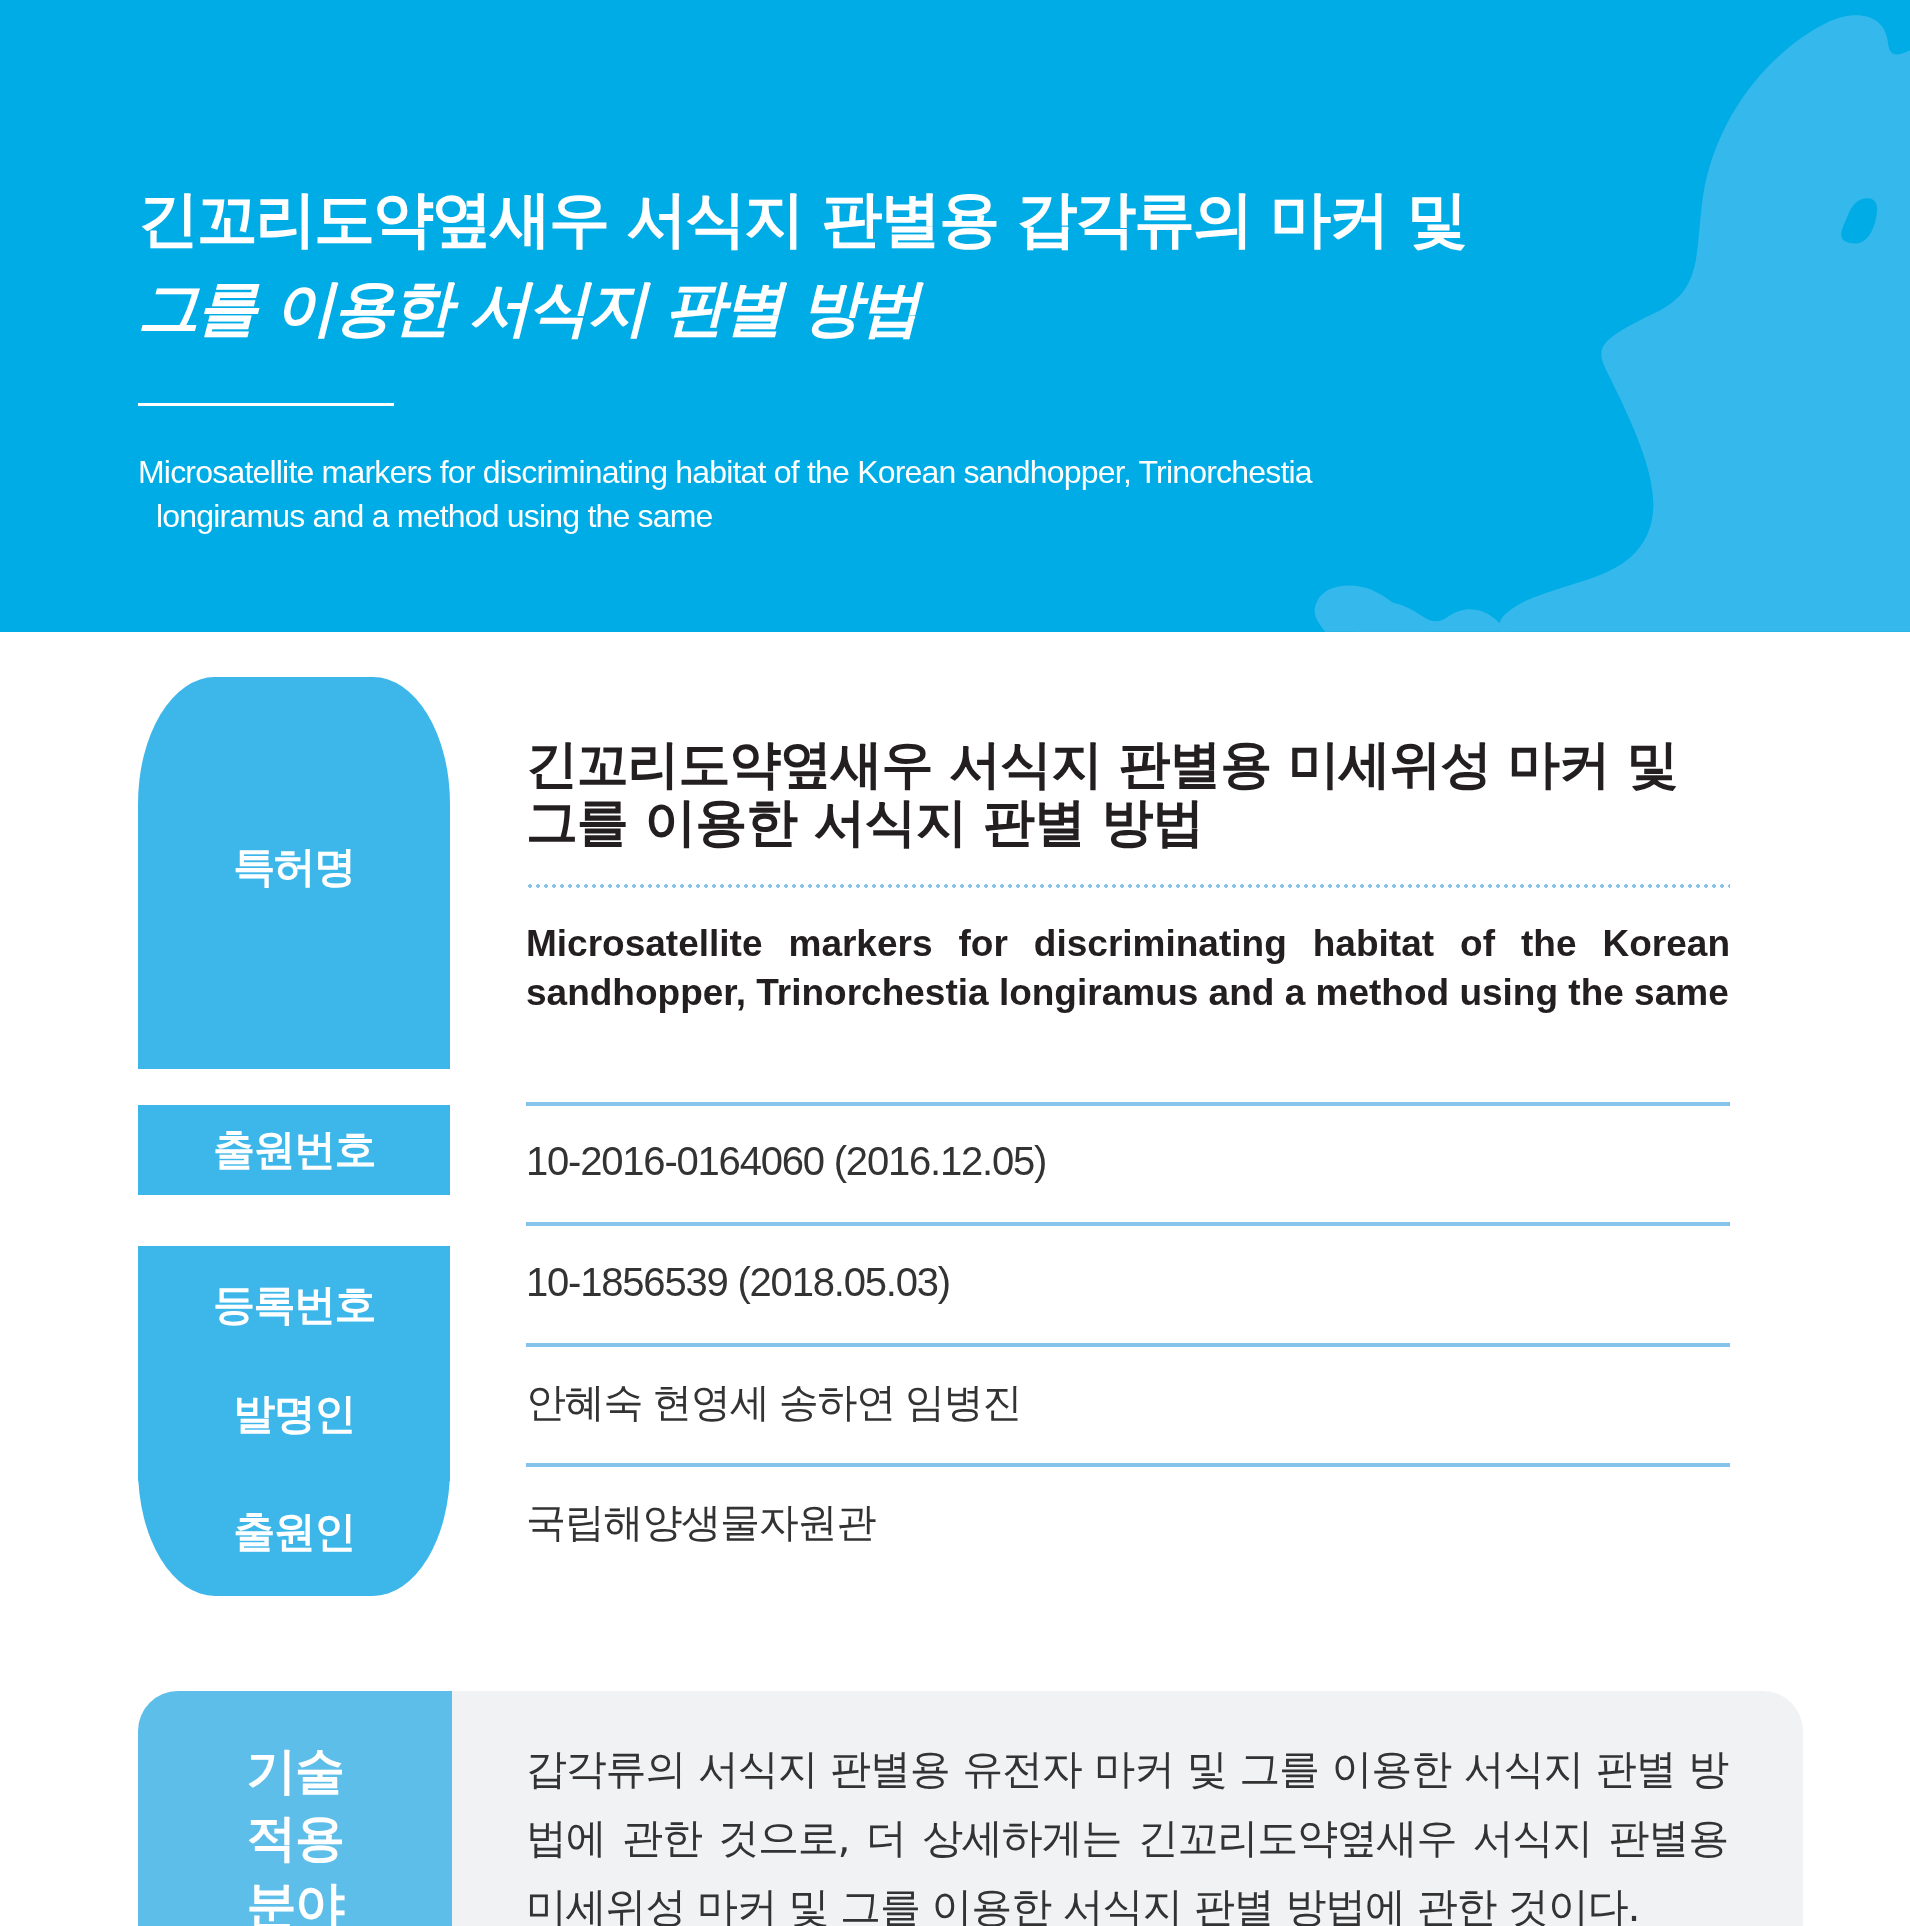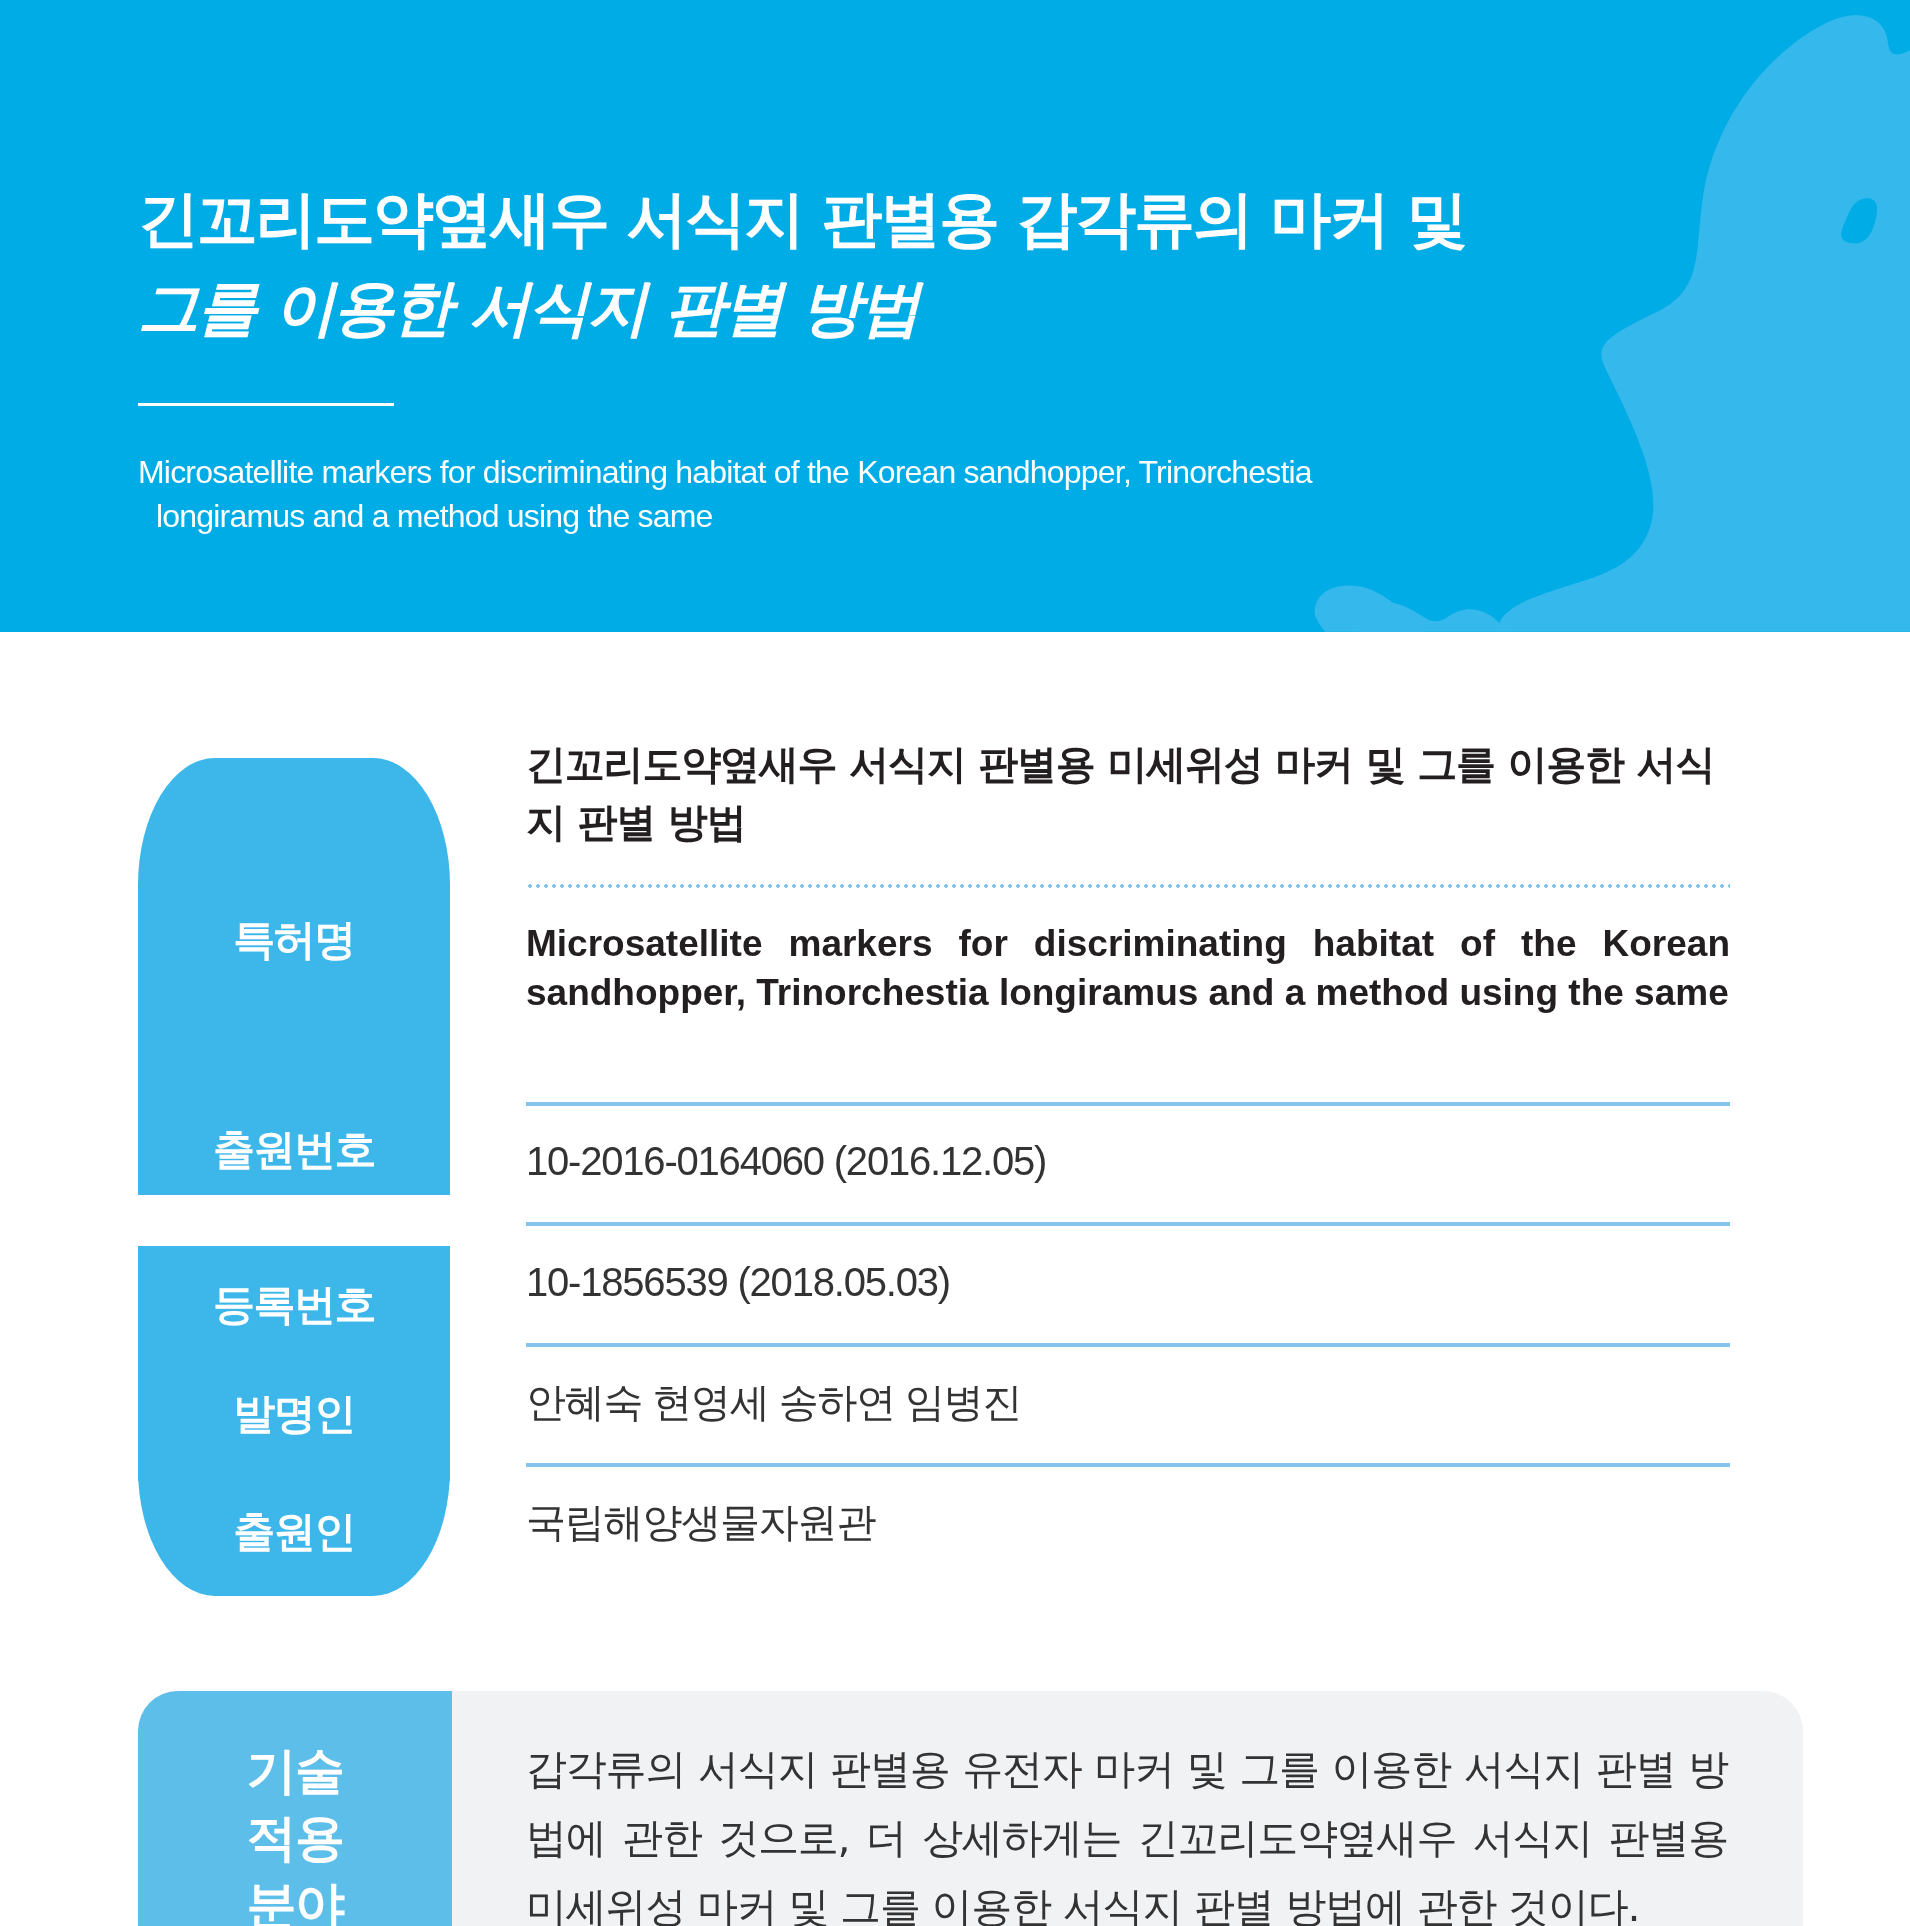--- a/index.html
+++ b/index.html
@@ -18,21 +18,21 @@
 
   
   .label-cell { position:absolute; left:138px; width:312px; background:#3DB7E9; color:#ffffff;
                 font-weight:bold; font-size:42px; display:flex; align-items:center; justify-content:center;
                 letter-spacing:-1.5px; }
   .value-text { position:absolute; left:526px; color:#333333; white-space:nowrap; line-height:1; }
   .row-line { position:absolute; left:526px; width:1204px; height:3.9px; background:#85C3EA; }
   #dotted-line { left:526px; top:884px; width:1204px; height:3.9px;
                  background-image: radial-gradient(circle, #85C3EA 1.7px, transparent 1.9px);
                  background-size:8px 3.9px; background-repeat:repeat-x; }
-  .patent-name-ko { font-weight:bold; font-size:40px; color:#231F20; letter-spacing:-1.2px; line-height:58px; white-space:normal; width:1204px; }
+  .patent-name-ko { font-weight:bold; font-size:52px; color:#231F20; letter-spacing:-1.2px; line-height:58px; white-space:normal; width:1204px; }
   .patent-name-en { font-weight:bold; font-size:37px; color:#231F20; line-height:49px; white-space:normal; width:1204px;
                     font-family:"Liberation Sans",sans-serif; text-align:justify; }
   .value-plain { font-size:40px; letter-spacing:-1.2px; font-family:"Liberation Sans","DejaVu Sans",sans-serif; }
 
   
   .box { position:absolute; left:138px; width:1665px; background:#F1F2F4; border-radius:40px; overflow:hidden; }
   .box-label { position:absolute; left:0; top:0; bottom:0; width:314px; background:#5EBEEA; color:#ffffff;
                font-weight:bold; font-size:50px; display:flex; flex-direction:column; align-items:center; justify-content:center;
                line-height:67px; letter-spacing:-1.5px; }
   .box-text { position:absolute; left:388px; right:75px; color:#333333; font-size:41px; line-height:69px;
@@ -52,21 +52,21 @@
   </svg>
   <div class="title-line" style="top:188px;">긴꼬리도약옆새우 서식지 판별용 갑각류의 마커 및</div>
   <div class="title-line" style="top:277px;font-style:italic;">그를 이용한 서식지 판별 방법</div>
   <div id="title-divider" class="abs"></div>
   <div class="subtitle-line" style="top:456px;">Microsatellite markers for discriminating habitat of the Korean sandhopper, Trinorchestia</div>
   <div class="subtitle-line" style="top:500px;margin-left:18px;">longiramus and a method using the same</div>
 </div>
 
 <div>
 
-  <div class="label-cell" style="top:758px; height:384px; border-radius:77px 77px 0 0 / 127px 127px 0 0; align-items:flex-start; padding-top:0;">
+  <div class="label-cell" style="top:677px; height:384px; border-radius:77px 77px 0 0 / 127px 127px 0 0; align-items:flex-start; padding-top:8px;">
     <span style="margin-top:154px;">특허명</span>
   </div>
   <div class="value-text patent-name-ko" style="top:735px;">긴꼬리도약옆새우 서식지 판별용 미세위성 마커 및 그를 이용한 서식지 판별 방법</div>
   <div id="dotted-line" class="abs"></div>
   <div class="value-text patent-name-en" style="top:919px;">Microsatellite markers for discriminating habitat of the Korean sandhopper, Trinorchestia longiramus and a method using the same</div>
   <div class="row-line" style="top:1102px;"></div>
 
   <div class="label-cell" style="top:1105px; height:90px;">
     <span>출원번호</span>
   </div>

